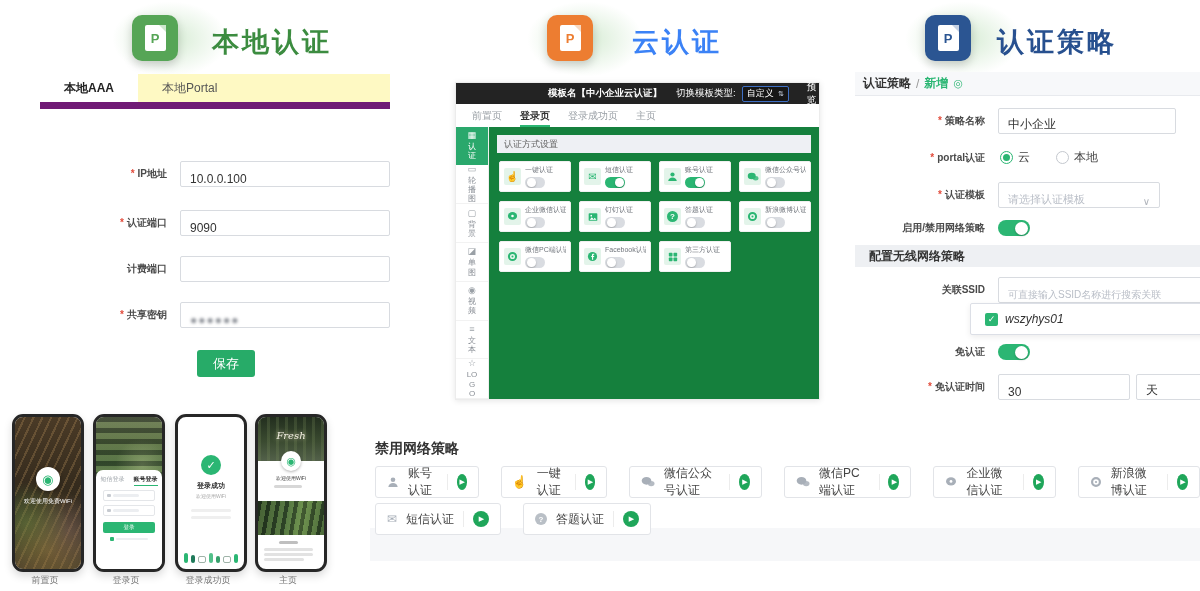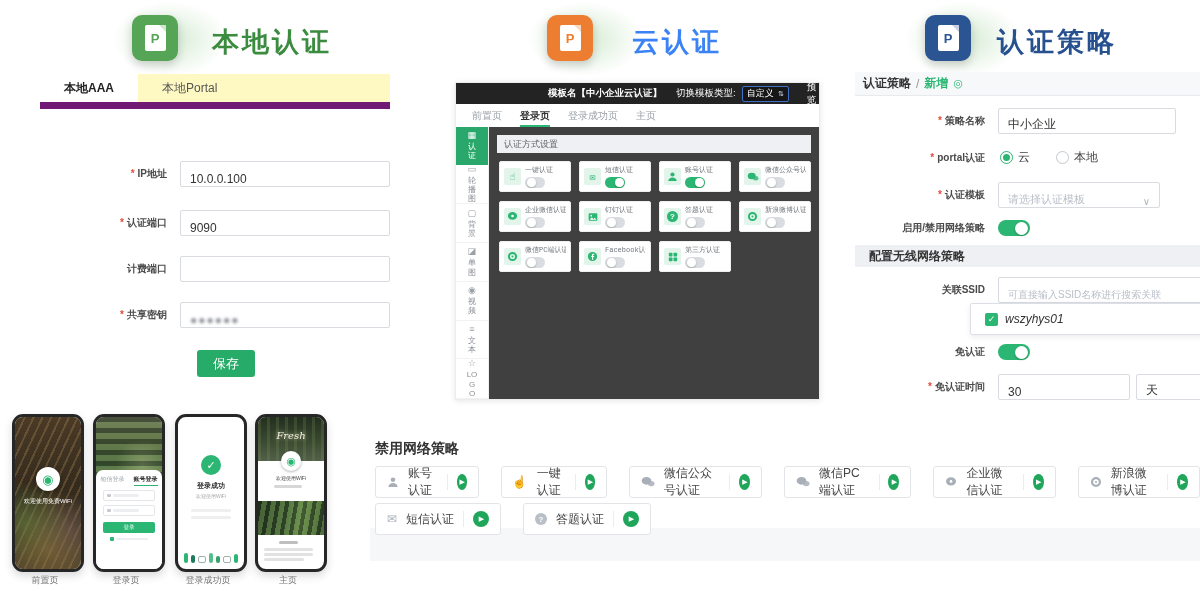--- a/index.html
+++ b/index.html
@@ -56,21 +56,21 @@
   .ctab[data-active="true"]{color:#333;font-weight:bold;}
   .ctab[data-active="true"]::after{content:"";position:absolute;left:0;right:0;bottom:0;height:2px;background:#2bb673;}
   .ebody{position:absolute;left:0;top:44px;right:0;bottom:0;display:flex;}
   .esidebar{width:32px;border-right:1px solid #efefef;display:flex;flex-direction:column;background:#fff;}
   .sitem{flex:1;display:flex;flex-direction:column;align-items:center;justify-content:center;gap:2px;
          border-bottom:1px solid #f2f2f2;cursor:pointer;}
   .sitem .sico{font-size:9px;color:#9aa0a6;line-height:1;}
   .sitem .slab{width:11px;font-size:8px;line-height:1.15;text-align:center;word-break:break-all;color:#8a8f96;}
   .sitem[data-active="true"]{background:#2aa86c;border-bottom:none;}
   .sitem[data-active="true"] .sico,.sitem[data-active="true"] .slab{color:#fff;}
-  .econtent{flex:1;background:#404040;position:relative;font-family:Liberation Mono, monospace;}
+  .econtent{flex:1;background:#15803d;position:relative;}
   .secbar{position:absolute;left:8px;top:8px;right:8px;height:18px;background:#eef0f4;color:#666;font-size:9px;
           display:flex;align-items:center;padding-left:7px;}
   .cardgrid{position:absolute;left:10px;top:34px;width:314px;display:flex;flex-wrap:wrap;gap:9px 8px;}
   .authcard{width:72px;height:31px;background:#fff;border:1px solid #f0f0f0;border-radius:2px;
             box-shadow:0 1px 2px rgba(0,0,0,.04);display:flex;align-items:center;padding:0 4px;gap:4px;box-sizing:border-box;}
   .ctile{width:17px;height:17px;background:#e3f4ea;border-radius:2px;display:flex;align-items:center;justify-content:center;
          color:#2bb673;font-size:10px;flex:none;}
   .ccol{display:flex;flex-direction:column;gap:2px;overflow:hidden;}
   .clabel{font-size:7px;color:#70757c;white-space:nowrap;}
   .qcir{display:inline-flex;width:11px;height:11px;border-radius:50%;background:#2bb673;color:#fff;font-size:8px;

